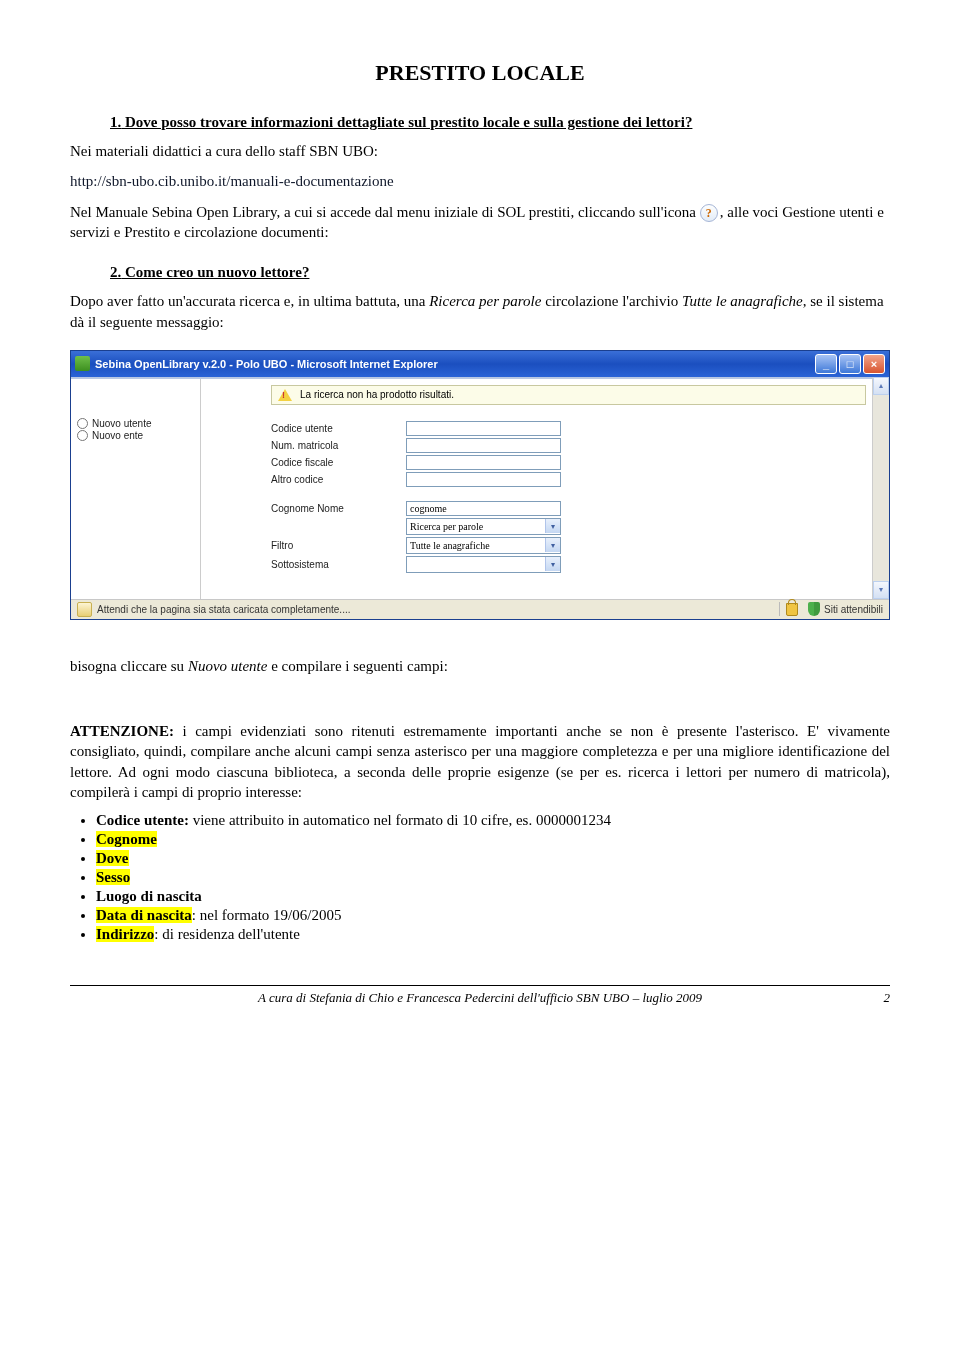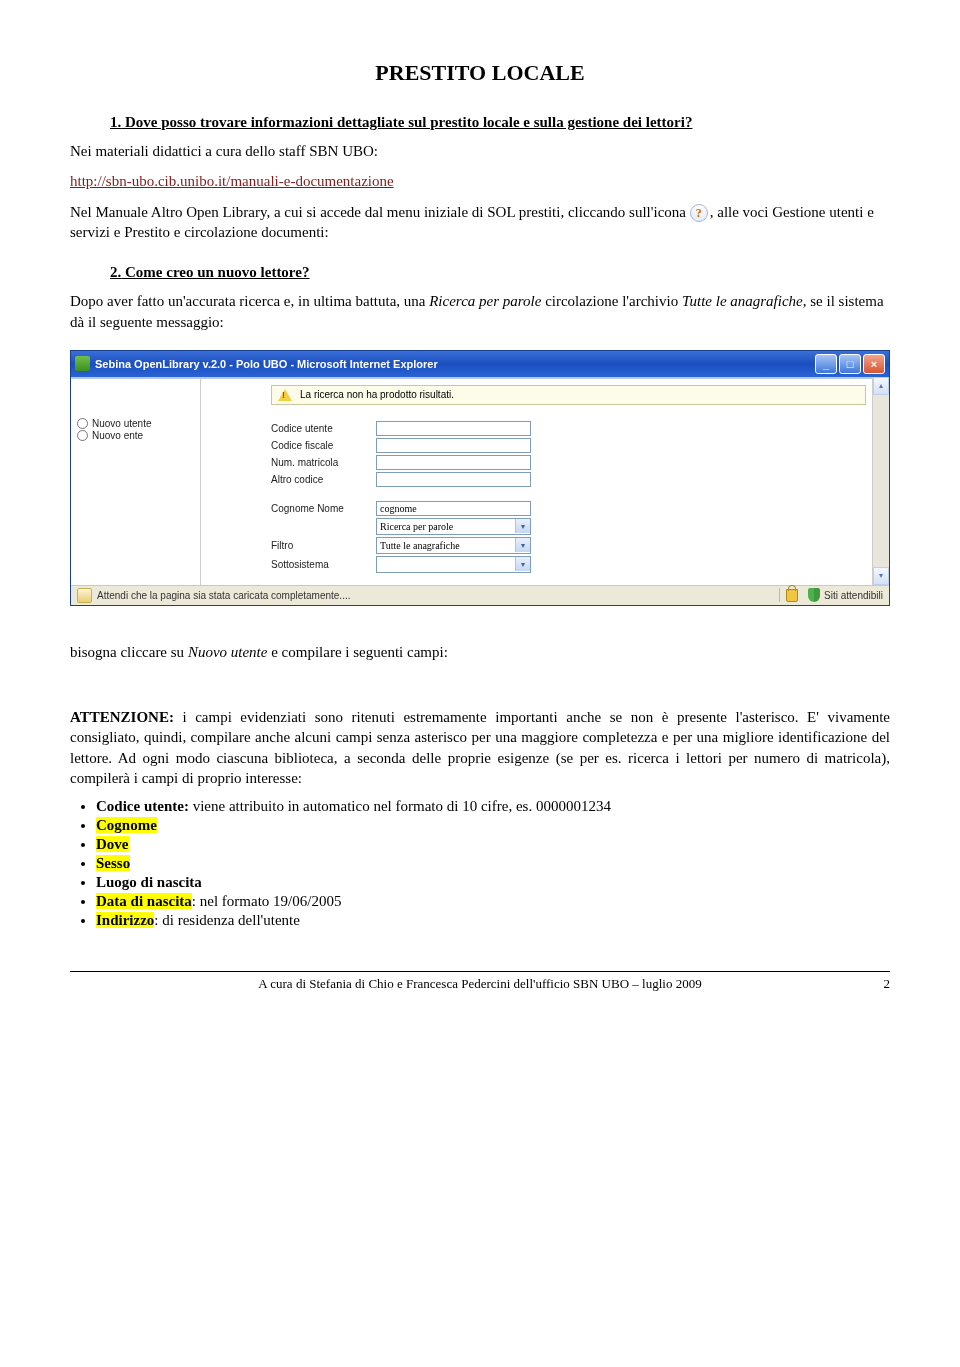--- a/index.html
+++ b/index.html
@@ -17,21 +17,21 @@
     font-size: 22px;
     font-weight: bold;
     margin: 0 0 28px 0;
   }
   .num-heading {
     font-weight: bold;
     margin: 12px 0 8px 40px;
     text-decoration: underline;
   }
   p { margin: 10px 0; line-height: 1.35; }
-  a.link { color: #7f1d1d; text-decoration: underline; }
+  a.link { color: #0f172a; }
   .italic { font-style: italic; }
   .question-icon {
     display: inline-block;
     width: 16px; height: 16px;
     border: 1px solid #a5b5d6;
     border-radius: 50%;
     background: linear-gradient(#fdfefe,#e3ecf7);
     color: #cc6600;
     font-weight: bold;
     font-size: 12px;
@@ -87,21 +87,21 @@
     box-sizing: border-box;
   }
   .radio-row {
     display: flex; align-items: center;
     font-size: 10px; color: #222;
     margin: 1px 0;
   }
   .radio-row input { margin: 0 4px 0 0; width:11px; height:11px;}
   .ie-content {
     flex: 1;
-    padding: 6px 0 10px 0;
+    padding: 6px 0 24px 0;
     box-sizing: border-box;
   }
   .alert-bar {
     background: #fcfce8;
     border: 1px solid #c8c8a0;
     padding: 3px 6px;
     margin: 0 6px 16px 70px;
     display: flex; align-items: center;
     font-size: 10px;
   }
@@ -115,20 +115,21 @@
   }
   .alert-tri::after {
     content: "!";
     position: absolute; left: -3px; top: 1px;
     color: #cc3333; font-weight: bold; font-size: 9px;
   }
   .form-row {
     display: flex; align-items: center;
     margin: 2px 0;
     padding-left: 70px;
+    gap: 30px;
   }
   .form-label { width: 105px; font-size:10px; color:#222; }
   .form-inp, .form-sel {
     width: 155px; height: 15px;
     border: 1px solid #7f9db9;
     font-family: Tahoma; font-size: 10px;
     padding: 0 3px;
     box-sizing: border-box;
     background: #fff;
   }
@@ -191,39 +192,40 @@
   .under { }
   .footer {
     border-top: 1px solid #000;
     margin-top: 42px;
     padding-top: 4px;
     text-align: center;
     font-size: 13px;
     display:flex;
     justify-content:center;
     position:relative;
+    font-style:italic;
   }
   .pagenum{ position:absolute; right:0; top:4px; }
 </style>
 </head>
 <body>
 
 <h1 class="title">PRESTITO LOCALE</h1>
 
 <div class="num-heading">
   <span>1.</span>
   <span>Dove posso trovare informazioni dettagliate sul prestito locale e sulla gestione dei lettori?</span>
 </div>
 
 <p>Nei materiali didattici a cura dello staff SBN UBO:</p>
 
 <p><a class="link">http://sbn-ubo.cib.unibo.it/manuali-e-documentazione</a></p>
 
 <p>
-  <span>Nel Manuale Altro Open Library, a cui si accede dal menu iniziale di SOL prestiti, cliccando sull'icona </span>
+  <span>Nel Manuale Sebina Open Library, a cui si accede dal menu iniziale di SOL prestiti, cliccando sull'icona </span>
   <span class="question-icon">?</span><span>, alle voci Gestione utenti e servizi e Prestito e circolazione documenti:</span>
 </p>
 
 <div class="num-heading" style="margin-top:22px;">
   <span>2.</span>
   <span>Come creo un nuovo lettore?</span>
 </div>
 
 <p>
   <span>Dopo aver fatto un'accurata ricerca e, in ultima battuta, una </span><span class="italic">Ricerca per parole</span><span> circolazione l'archivio </span><span class="italic">Tutte le anagrafiche</span><span>, se il sistema dà il seguente messaggio:</span>
@@ -254,25 +256,25 @@
           <div class="alert-bar">
             <span class="alert-tri"></span>
             <span>La ricerca non ha prodotto risultati.</span>
           </div>
 
           <div class="form-row">
             <span class="form-label">Codice utente</span>
             <input class="form-inp" style="">
           </div>
           <div class="form-row">
+            <span class="form-label">Num. matricola</span>
+            <input class="form-inp" style="">
+          </div>
+          <div class="form-row">
             <span class="form-label">Codice fiscale</span>
-            <input class="form-inp" style="">
-          </div>
-          <div class="form-row">
-            <span class="form-label">Num. matricola</span>
             <input class="form-inp" style="">
           </div>
           <div class="form-row">
             <span class="form-label">Altro codice</span>
             <input class="form-inp" style="">
           </div>
 
           <div class="gap"></div>
 
           <div class="form-row">

